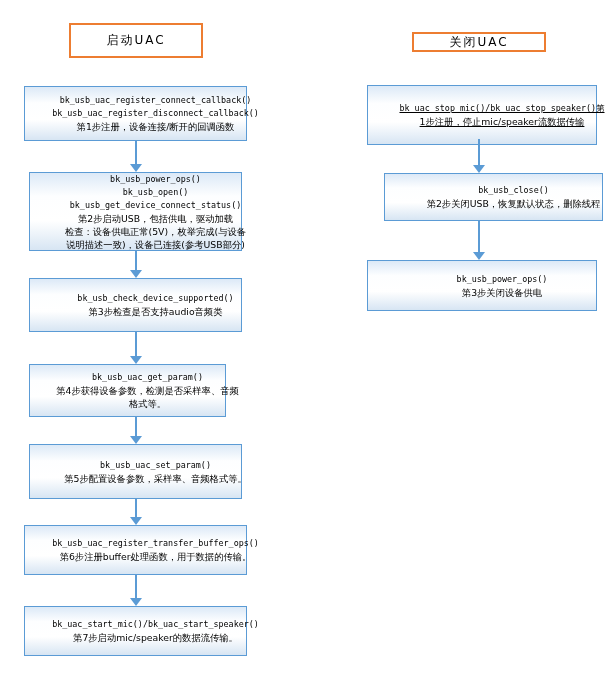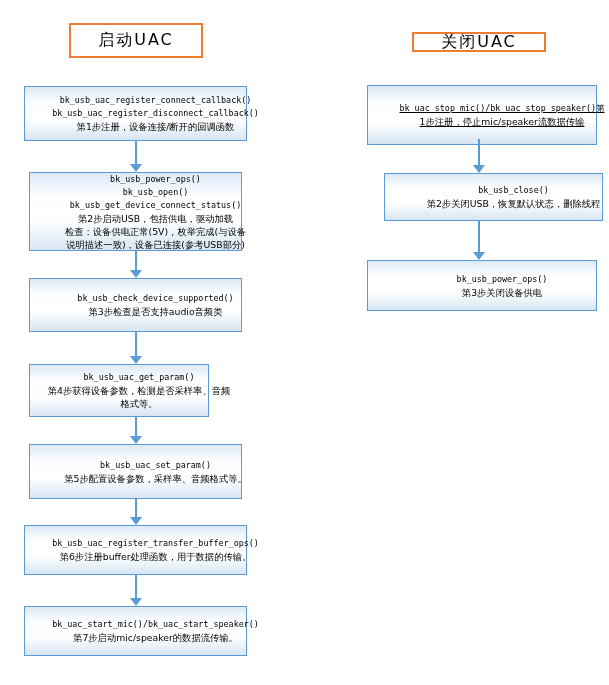--- a/index.html
+++ b/index.html
@@ -16,21 +16,21 @@
     overflow: hidden;
   }
   .titlebox {
     position: absolute;
     box-sizing: border-box;
     border: 2px solid #ed7d31;
     background: #ffffff;
     display: flex;
     align-items: center;
     justify-content: center;
-    font-size: 16px;
+    font-size: 12px;
     letter-spacing: 2px;
     color: #000000;
   }
   .fbox {
     position: absolute;
     box-sizing: border-box;
     border: 1.5px solid #5b9bd5;
     background: linear-gradient(180deg, #dce9f7 0%, #fdfeff 30%, #ffffff 62%, #d7e5f3 100%);
     display: flex;
     flex-direction: column;
@@ -113,21 +113,21 @@
   <div class="fbox" style="left:29px; top:278px; width:213px; height:54px;">
     <span class="code">bk_usb_check_device_supported()</span>
     <span class="desc">第3步检查是否支持audio音频类</span>
   </div>
 
   <div class="arrow" style="left:130px; top:332px; height:32px;">
     <div class="stem"></div>
     <div class="head"></div>
   </div>
 
-  <div class="fbox" style="left:29px; top:364px; width:180px; height:53px;">
+  <div class="fbox" style="left:29px; top:364px; width:197px; height:53px;">
     <span class="code">bk_usb_uac_get_param()</span>
     <span class="desc">第4步获得设备参数，检测是否采样率、音频
 格式等。</span>
   </div>
 
   <div class="arrow" style="left:130px; top:417px; height:27px;">
     <div class="stem"></div>
     <div class="head"></div>
   </div>
 

